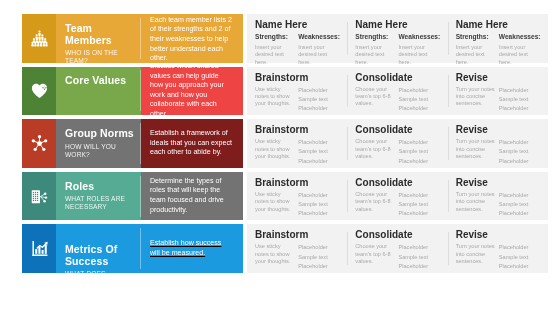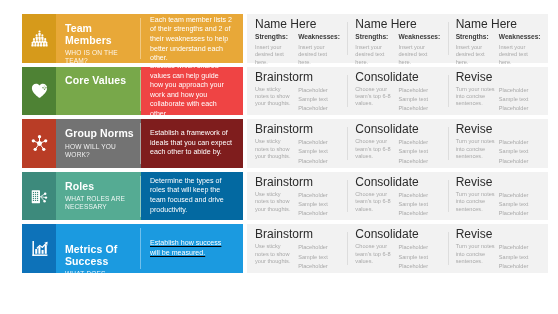--- a/index.html
+++ b/index.html
@@ -110,22 +110,22 @@
     content: "";
     position: absolute;
     left: 0;
     top: 2px;
     bottom: 2px;
     width: 1px;
     background: #dddddd;
   }
   .pgroup-head {
     color: #2b2b2b;
-    font-weight: normal;
-    font-size: 12px;
+    font-weight: bold;
+    font-size: 10px;
     line-height: 9px;
     margin-bottom: 4px;
     white-space: nowrap;
   }
   .pcols { display: flex; }
   .pcol { flex: 1 1 0; padding-right: 4px; min-width: 0; }
   .psubhead {
     color: #3a3a3a;
     font-weight: bold;
     font-size: 6.6px;
@@ -398,21 +398,21 @@
               <line x1="13.2" y1="12.2" x2="20.2" y2="13.4"></line>
               <line x1="13.2" y1="12.2" x2="18.4" y2="17.9"></line>
             </g>
           </svg>
         </span>
       </div>
       <div class="title-cell" style="background: rgb(85, 171, 147);">
         <div class="cat-title">Roles</div>
         <div class="cat-sub">WHAT ROLES ARE NECESSARY</div>
       </div>
-      <div class="desc-cell" style="background: #0369a1;">
+      <div class="desc-cell" style="background: #737373;">
         <div class="desc-text">Determine the types of roles that will keep the team focused and drive productivity.</div>
       </div>
       <div class="panel" style="background: rgb(242, 242, 242);">
         <div class="pgroup">
           <div class="pgroup-head">Brainstorm</div>
           <div class="pcols">
             <div class="pcol">
               <div class="pbody">Use sticky notes to show your thoughts.</div>
             </div>
             <div class="pcol">

